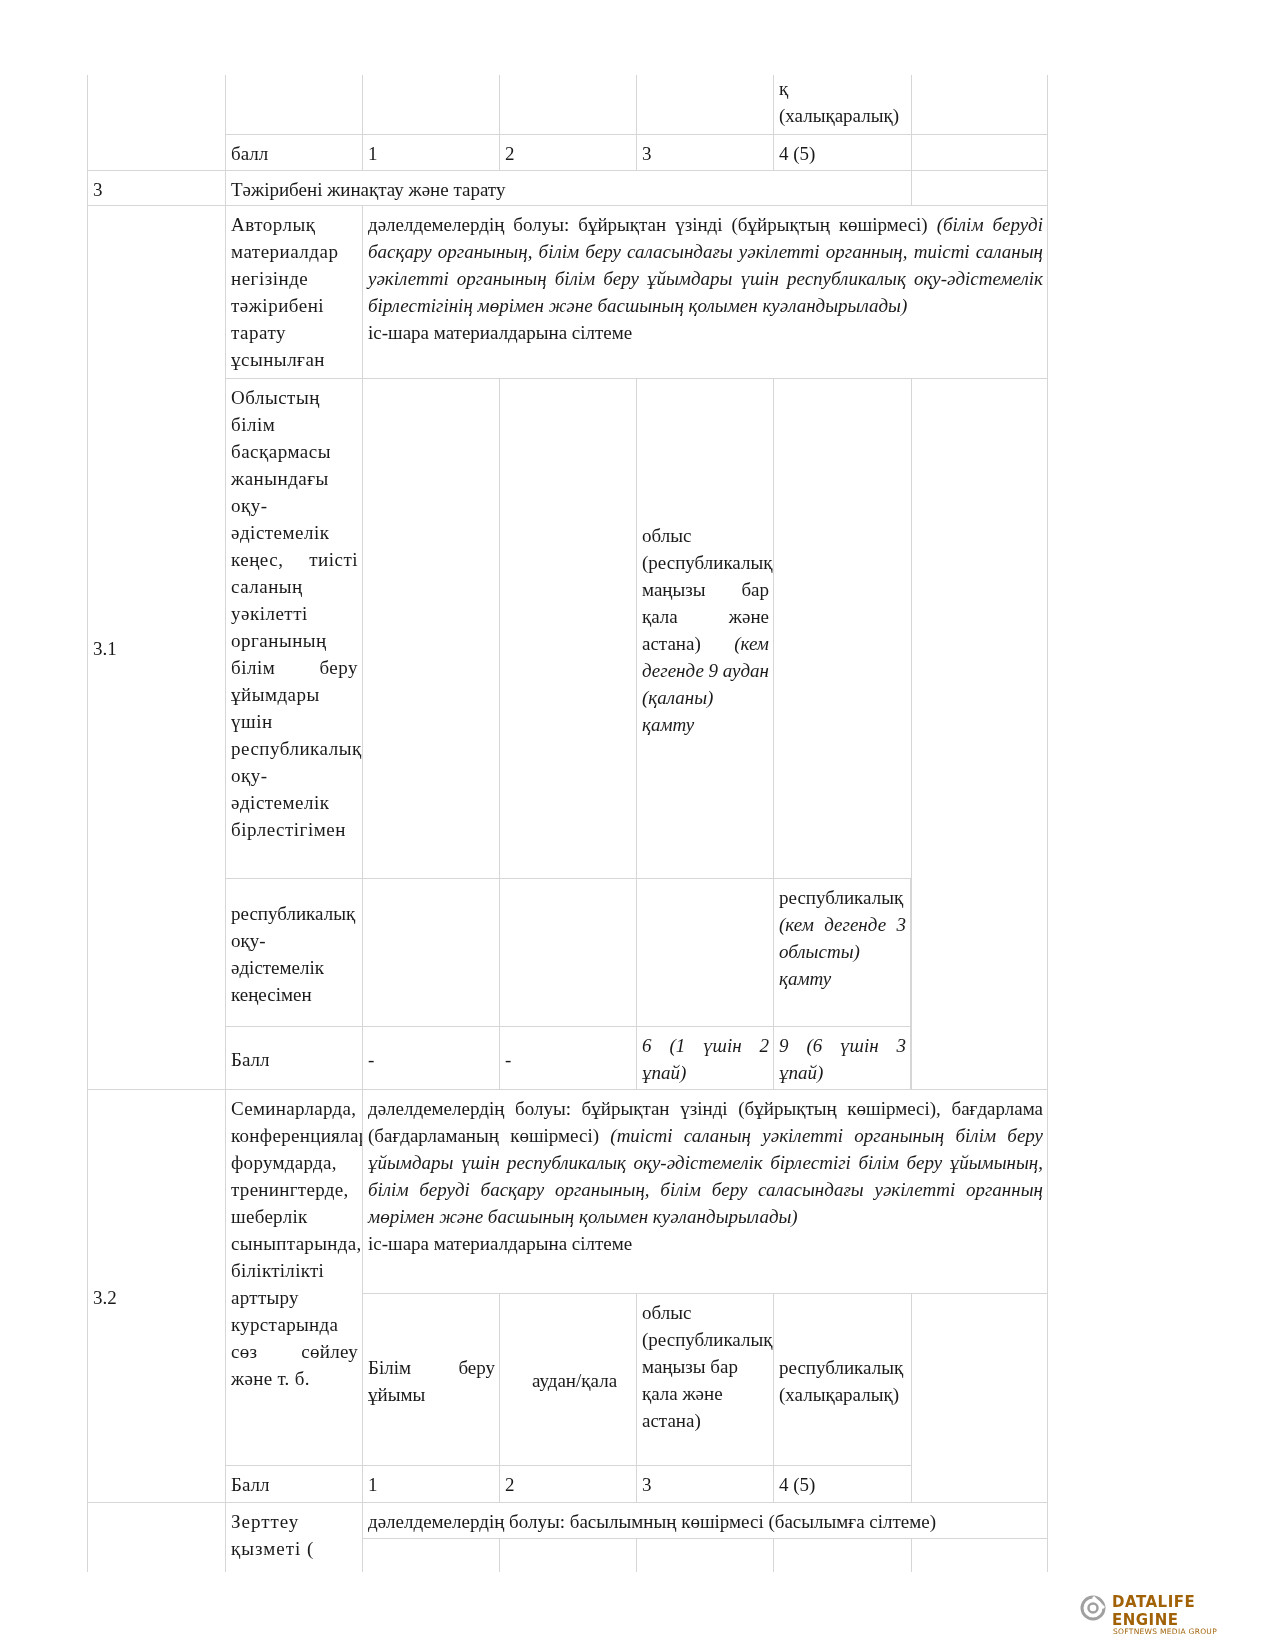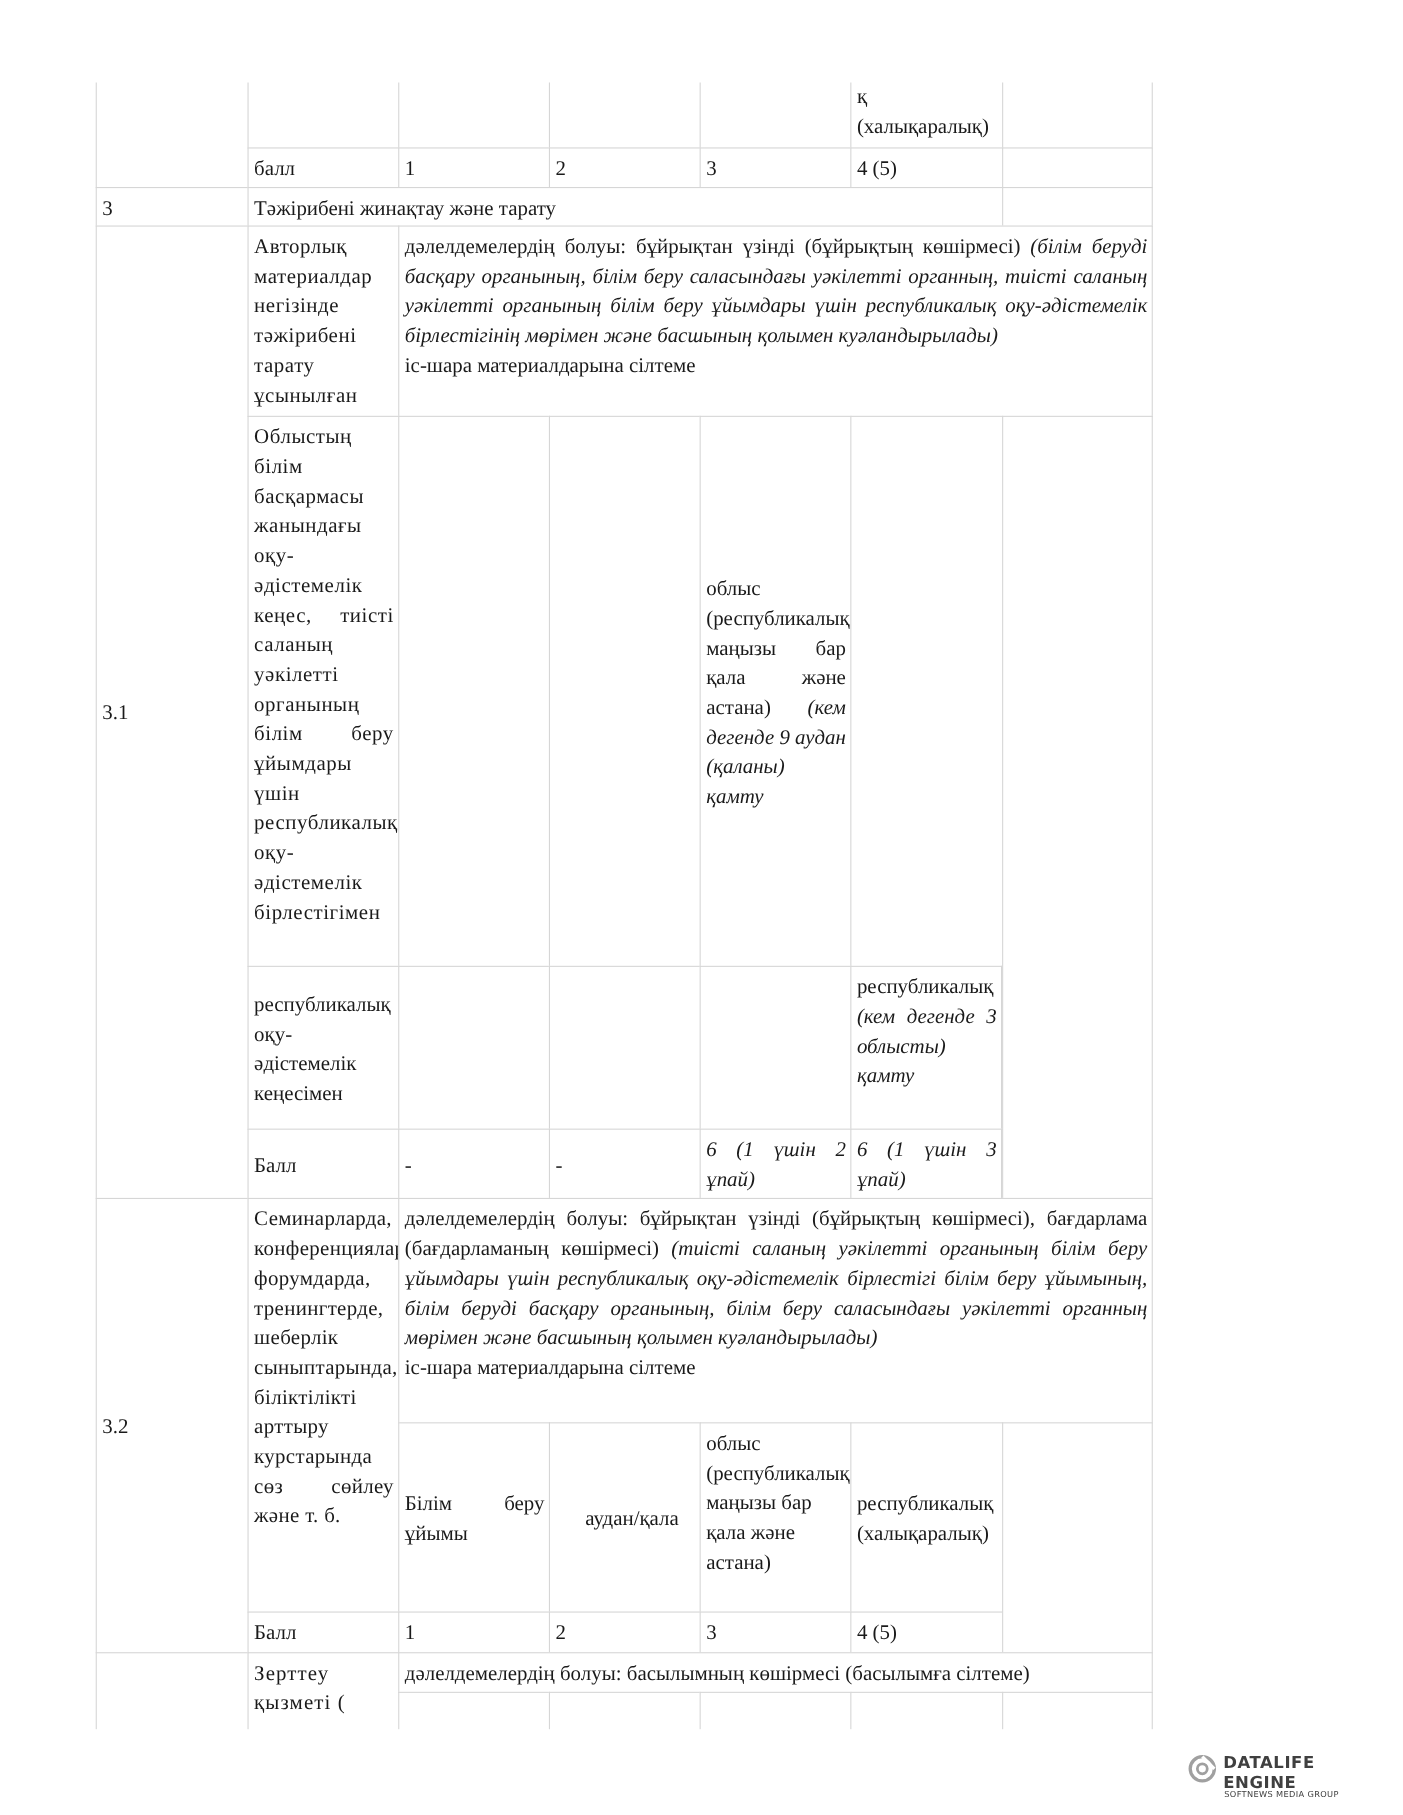--- a/index.html
+++ b/index.html
@@ -8,21 +8,21 @@
   .page { position:absolute; left:0; top:0; width:1275px; height:1650px;text-decoration:underline; }
   .cell { position:absolute; box-sizing:border-box; border-left:1.5px solid #d6d6d6; border-top:1.5px solid #d6d6d6;
           padding:5px 4px 3px 5px; font-size:19px; line-height:27px; overflow:hidden; }
   .cell.rb { border-right:1.5px solid #d6d6d6; }
   .cell.nt { border-top:none; }
   .just { text-align:justify; }
   .it { font-style:italic; }
   .spaced { letter-spacing:2px; }
   .vmid { display:flex; align-items:center; }
   .vmid > span { display:block; width:100%; }
-  .watermark { position:absolute; left:1080px; top:1593px; width:180px; height:34px; color:#404040;
+  .watermark { position:absolute; left:1080px; top:1593px; width:180px; height:34px; color:#a16207;
                font-family:"DejaVu Sans", sans-serif; }
   .wm-icon { position:absolute; left:0; top:2px; width:26px; height:26px; }
   .wm-title { position:absolute; left:32px; top:0; font-size:15px; font-weight:bold; letter-spacing:0.5px; }
   .wm-sub { position:absolute; left:33px; top:18px; font-size:7.5px; letter-spacing:0.3px;margin-top:16px; }
 </style>
 </head>
 <body>
 
 <div class="page">
 
@@ -101,21 +101,21 @@
   <div class="cell vmid" style="left:362px;top:1026px;width:137px;height:63px;">
     <span>-</span>
   </div>
   <div class="cell vmid" style="left:499px;top:1026px;width:137px;height:63px;">
     <span>-</span>
   </div>
   <div class="cell it just" style="left:636px;top:1026px;width:137px;height:63px;">
     <span>6 (1 үшін 2 ұпай)</span>
   </div>
   <div class="cell rb it just" style="left:773px;top:1026px;width:138px;height:63px;">
-    <span>6 (1 үшін 3 ұпай)</span>
+    <span>9 (6 үшін 3 ұпай)</span>
   </div>
 
   <div class="cell vmid" style="left:87px;top:1089px;width:138px;height:413px;">
     <span>3.2</span>
   </div>
   <div class="cell just" style="left:225px;top:1089px;width:137px;height:376px;letter-spacing:0.3px;">
     <span>Семинарларда, конференцияларда, форумдарда, тренингтерде, шеберлік сыныптарында, біліктілікті арттыру курстарында сөз сөйлеу және т. б.</span>
   </div>
   <div class="cell rb just" style="left:362px;top:1089px;width:686px;height:204px;">
     <span>дәлелдемелердің болуы: бұйрықтан үзінді (бұйрықтың көшірмесі), бағдарлама (бағдарламаның көшірмесі) </span><span class="it">(тиісті саланың уәкілетті органының білім беру ұйымдары үшін республикалық оқу-әдістемелік бірлестігі білім беру ұйымының, білім беруді басқару органының, білім беру саласындағы уәкілетті органның мөрімен және басшының қолымен куәландырылады)</span><br>

